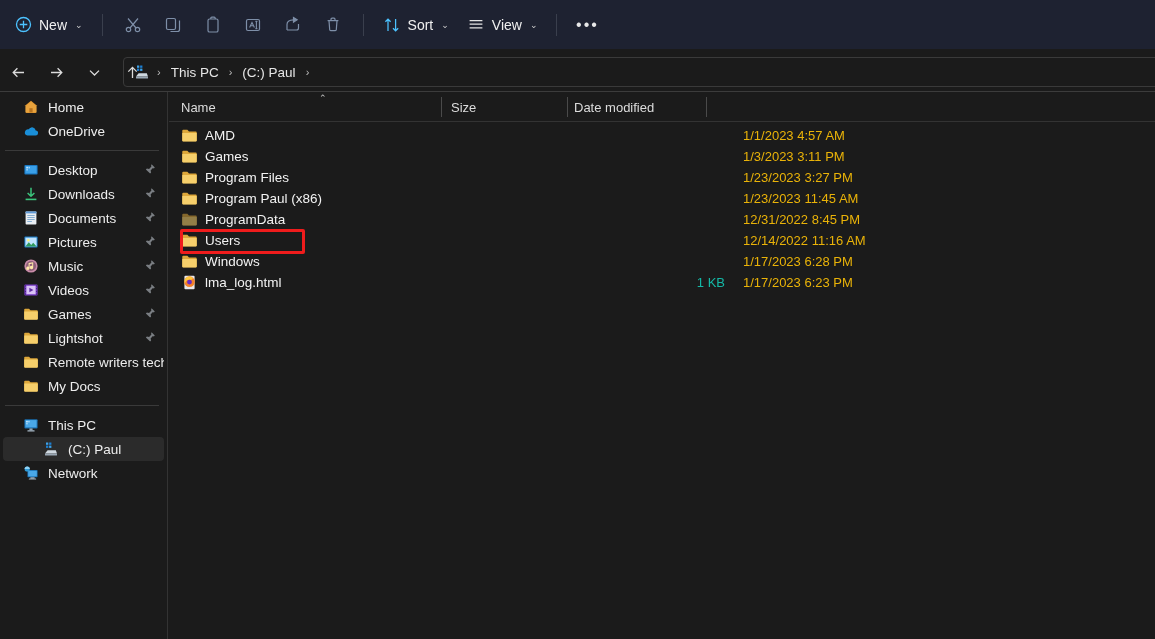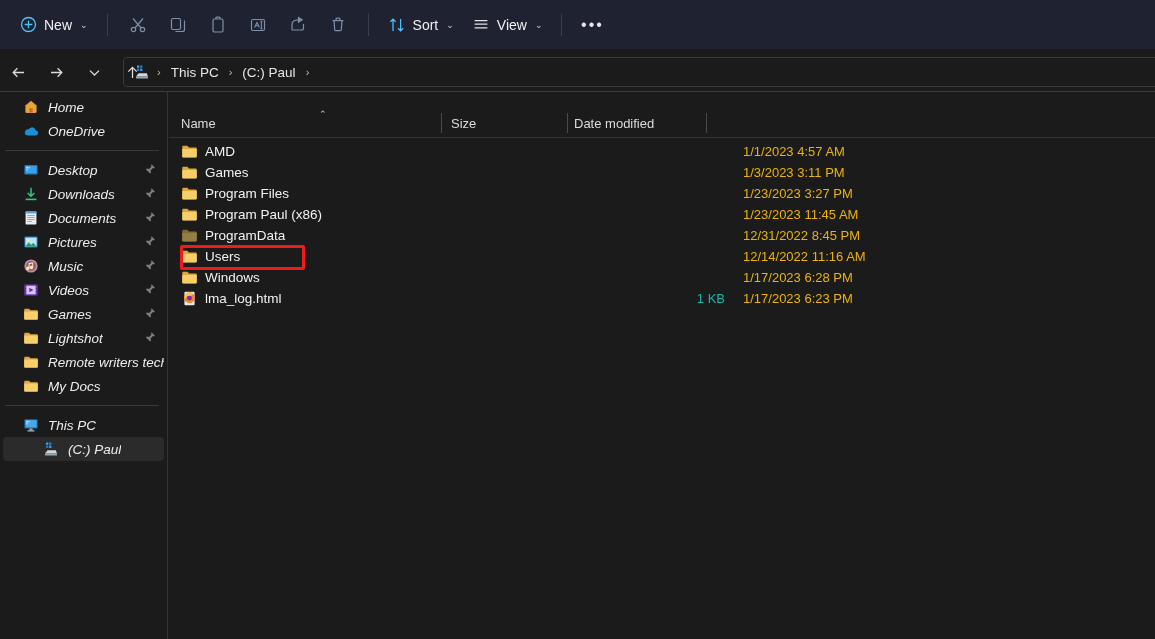--- a/index.html
+++ b/index.html
@@ -9,21 +9,21 @@
     font-family: "Liberation Sans", sans-serif;
     overflow: hidden;
     -webkit-font-smoothing: antialiased;
   }
 
   
   #toolbar {
     position: absolute; left: 0; top: 0; width: 1155px; height: 49px;
     background: #1e2231;
     display: flex; align-items: center;
-    padding-left: 10px;
+    padding-left: 5px;
   }
   .tb-btn {
     height: 32px; display: flex; align-items: center; gap: 7px;
     padding: 0 9px; border-radius: 4px; cursor: default;
     color: #f0f0f0; font-size: 14px; white-space: nowrap;
   }
   .tb-icon { display: flex; align-items: center; justify-content: center; width: 18px; height: 18px; }
   .tb-sep {
     width: 1px; height: 22px; background: #3a3f4d; margin: 0 10px;
   }
@@ -58,33 +58,33 @@
 
   
   #sidebar {
     position: absolute; left: 0; top: 92px; width: 168px; height: 547px;
     background: #1b1b1b; border-right: 1px solid #333;
     padding-top: 3px; overflow: hidden;
   }
   .nav-item {
     position: relative; height: 24px; display: flex; align-items: center;
     margin: 0 3px; padding-left: 20px; border-radius: 4px; cursor: default;
-    color: #ededed; font-size: 13.5px; white-space: nowrap; font-style: italic;
+    color: #ededed; font-size: 13.5px; white-space: nowrap;
   }
   .nav-item.indent { padding-left: 40px; }
   .nav-item.selected { background: #2b2b2b; }
   .ni-icon { width: 16px; height: 16px; margin-right: 9px; flex: 0 0 16px;
              display: flex; align-items: center; justify-content: center; }
   .ni-label { overflow: hidden; }
   .pin { position: absolute; right: 8px; top: 5px; width: 13px; height: 13px; opacity: .75; }
   .nav-sep { height: 1px; background: #3a3a3a; margin: 7px 8px 7px 5px; }
 
   
   #pane { position: absolute; left: 169px; top: 92px; width: 986px; height: 547px; background: #1b1b1b; }
-  #colhead { position: relative; height: 30px; margin-top: 16px; }
+  #colhead { position: relative; height: 30px; }
   #colhead::after {
     content:""; position:absolute; left:0; bottom:0; width: 986px; height:1px; background:#333;
   }
   .col {
     position: absolute; top: 0; height: 30px; display: flex; align-items: center;
     color: #dcdcdc; font-size: 13px; cursor: default;
   }
   .col-div { position: absolute; top: 5px; width: 1px; height: 20px; background: #4a4a4a; }
   .sortcaret {
     position: absolute; top: 1px; left: 138px; font-size: 9px; color: #c9c9c9;
@@ -448,20 +448,33 @@
         <rect x="6.1" y="1.5" width="2.3" height="2.3" fill="#1b7fd4"></rect>
         <rect x="3" y="4.6" width="2.3" height="2.3" fill="#1b7fd4"></rect>
         <rect x="6.1" y="4.6" width="2.3" height="2.3" fill="#3da2e8"></rect>
         <path d="M2 12.6l2.6-3.4h8.2l1.2 3.4z" fill="#cfd8e0"></path>
         <rect x="2" y="12.4" width="12" height="2.1" rx="0.6" fill="#9aa7b4"></rect>
       </svg>
     </span>
     <span class="ni-label">(C:) Paul</span>
   </div>
 
+  <div class="nav-item">
+    <span class="ni-icon">
+      <svg width="16" height="16" viewBox="0 0 16 16">
+          <rect x="4.4" y="5" width="10.2" height="7.2" rx="0.8" fill="#1a6fb0"></rect>
+          <rect x="5.2" y="5.8" width="8.6" height="5.6" fill="#4aa8e8"></rect>
+          <circle cx="4.2" cy="4" r="2.6" fill="#2f9bd8"></circle>
+          <path d="M1.6 4a2.6 2.6 0 0 1 5.2 0" fill="#8fd2f5"></path>
+          <rect x="7.4" y="12.2" width="4.2" height="1.6" fill="#8fa3b4"></rect>
+          <rect x="5.8" y="13.6" width="7.4" height="1" rx="0.4" fill="#a7b8c6"></rect>
+        </svg>
+    </span>
+    <span class="ni-label">Network</span>
+  </div>
 </div>
 
 <div id="pane">
 
   <div id="colhead">
     <div class="col" style="left:12px">
       <span>Name</span>
       <span class="sortcaret">⌃</span>
     </div>
     <div class="col-div" style="left:272px"></div>

